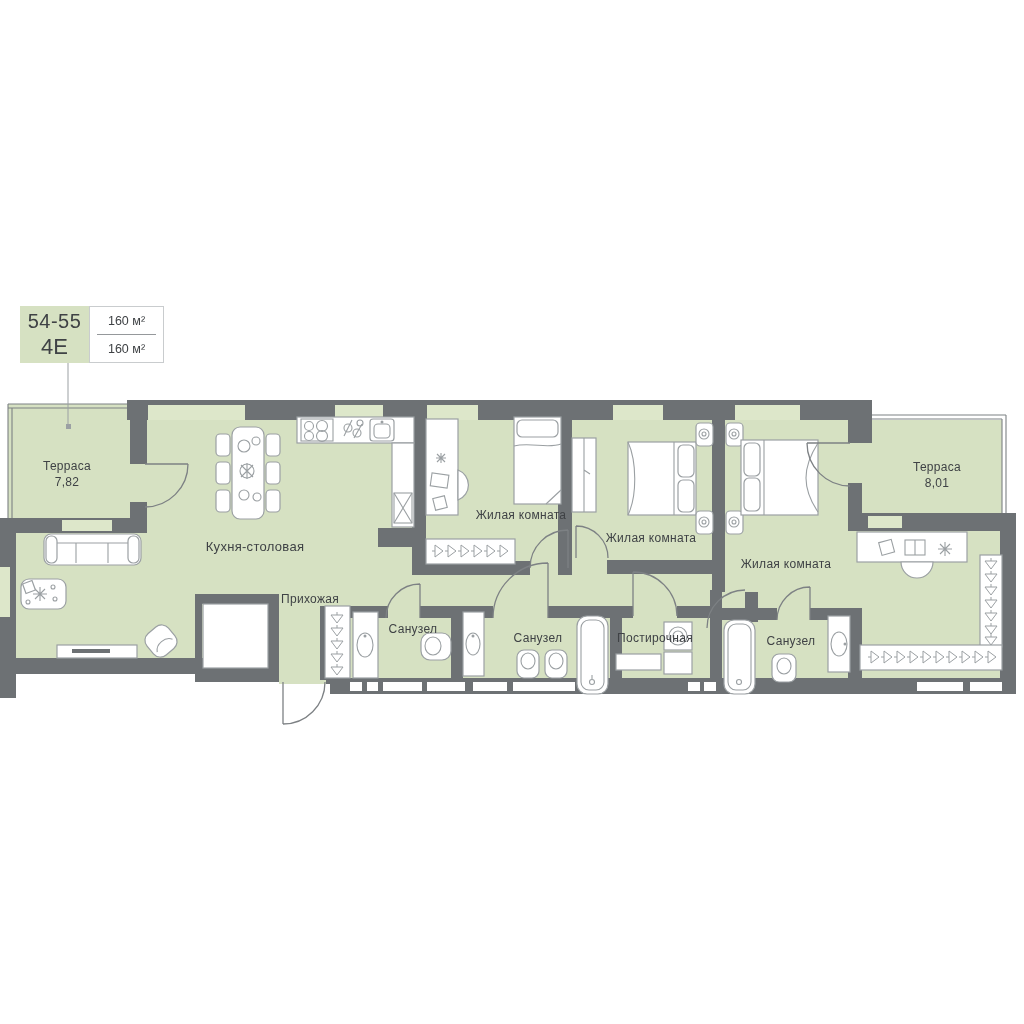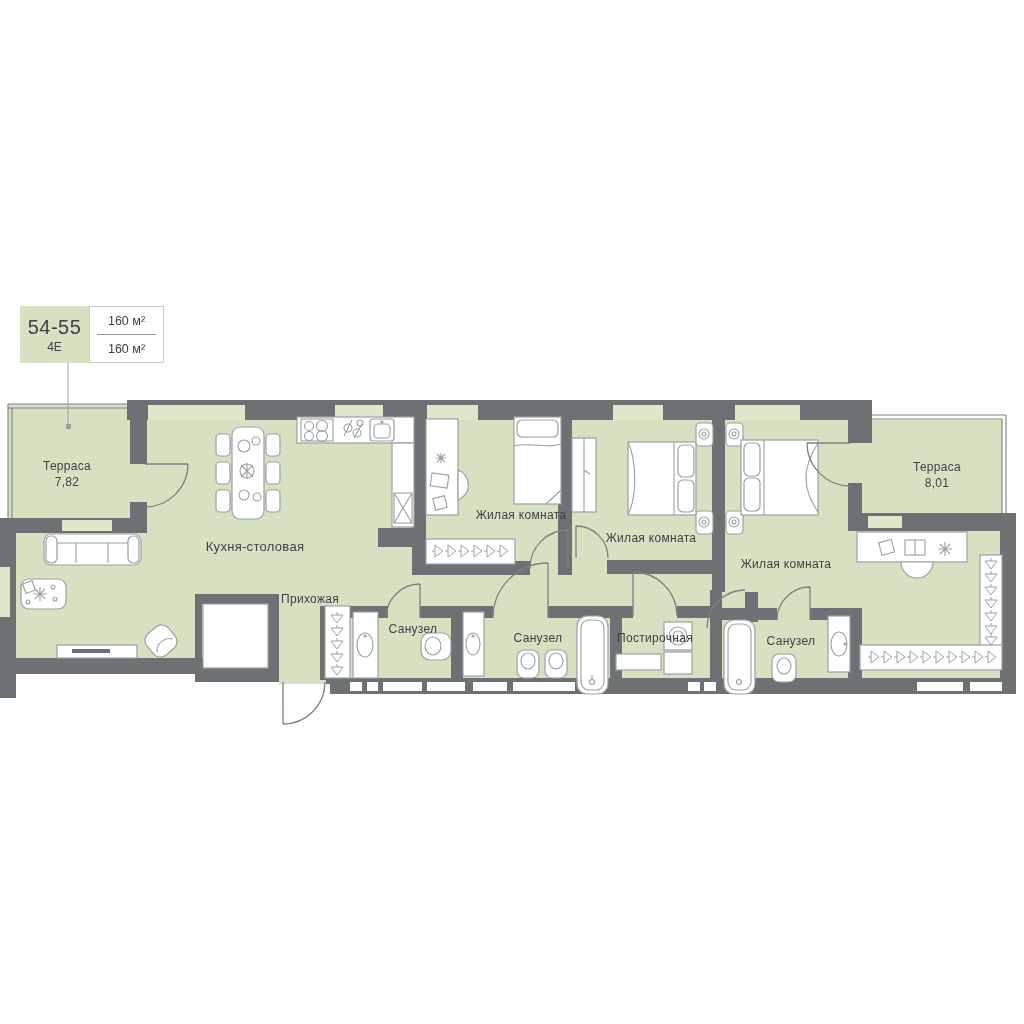--- a/index.html
+++ b/index.html
@@ -16,21 +16,21 @@
   .door{fill:none;stroke:#7d8184;stroke-width:1.3;}
   .glaze{fill:none;stroke:#7d8184;stroke-width:1.1;}
   .leader{stroke:#9ba0a3;stroke-width:1;}
   .room-label{font-family:"Liberation Sans",sans-serif;font-size:13px;fill:#3f4245;
               text-anchor:middle;letter-spacing:.3px;}
   .room-label.small{font-size:12px;}
   .unit-card{position:absolute;left:20px;top:306px;width:144px;height:57px;display:flex;}
   .unit-card-left{width:69px;background:#d6e1c2;display:flex;flex-direction:column;
                   align-items:center;justify-content:center;gap:1px;}
   .unit-number{font-size:20px;color:#3f4245;letter-spacing:.5px;}
-  .unit-type{font-size:12px;color:#3f4245;}
+  .unit-type{font-size:22px;color:#3f4245;}
   .unit-card-right{flex:1;background:#fff;border:1px solid #c9ccce;display:flex;flex-direction:column;}
   .unit-area{flex:1;display:flex;align-items:center;justify-content:center;
              font-size:12.5px;color:#3f4245;margin:0 7px;}
   .unit-area.total{border-bottom:1px solid #95989b;}
 </style>
 </head>
 <body>
 
 <div class="stage">
 

